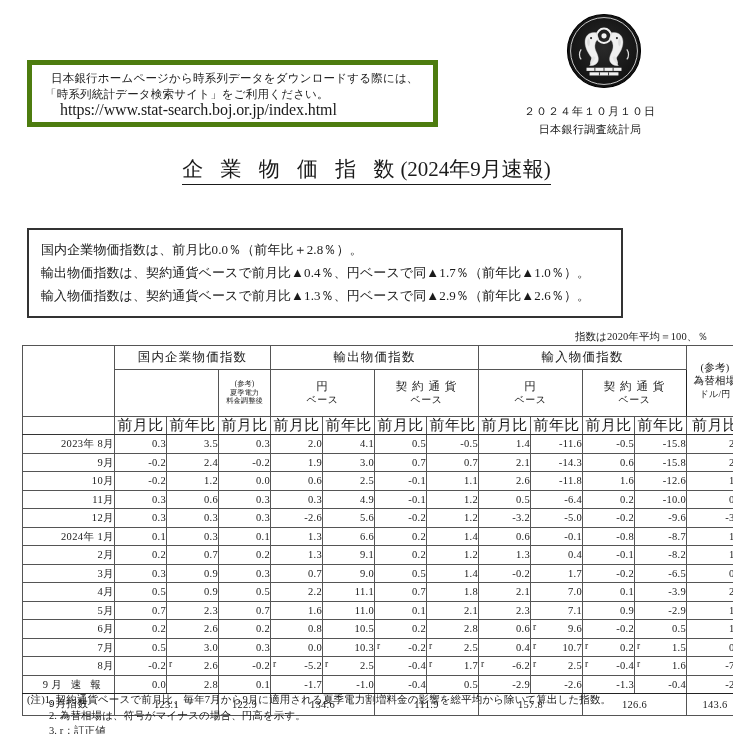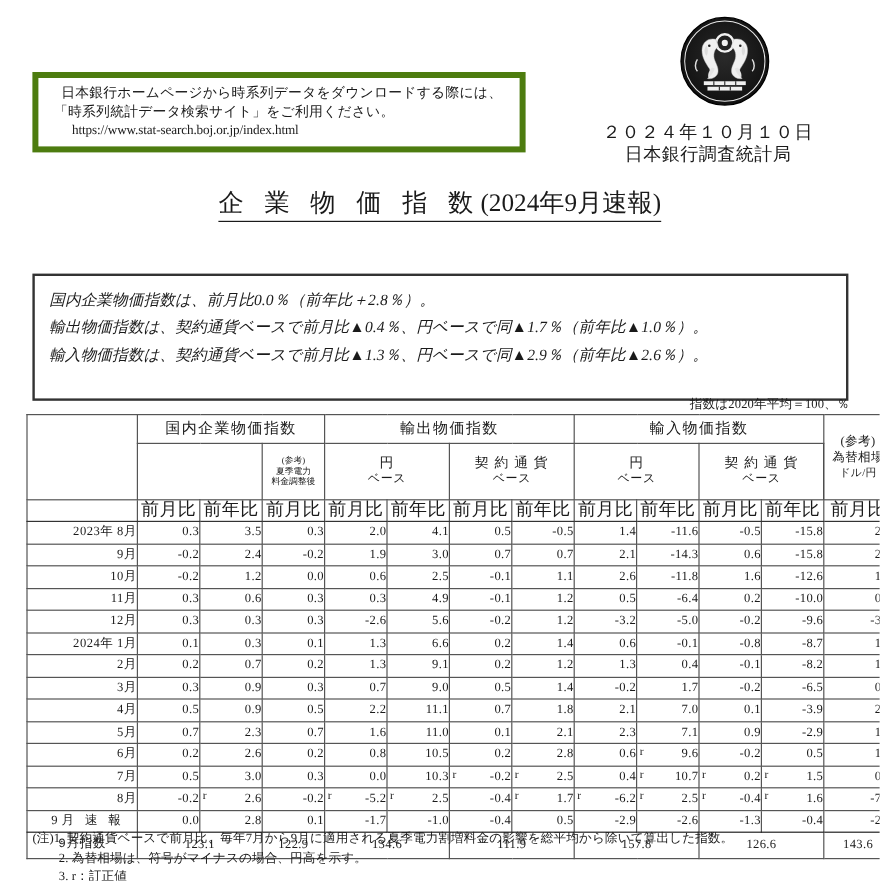--- a/index.html
+++ b/index.html
@@ -37,21 +37,21 @@
   .notice-line {
     font-size: 11.5px;
     line-height: 15.5px;
     letter-spacing: 0.2px;
     white-space: nowrap;
   }
   .notice-line.indent1 { padding-left: 11px; }
   .notice-line.indent2 { padding-left: 5px; }
   .notice-line.url {
     padding-left: 20px;
-    font-size: 11px;
+    font-size: 16px;
     letter-spacing: -0.1px;
   }
 
   .time-box {
     position: absolute;
     left: 27px;
     top: 85px;
     border: 1px solid #4a4a4a;
     padding: 2px 5px 2px 5px;
     font-size: 11.5px;
@@ -68,21 +68,21 @@
     width: 76px;
     height: 76px;
   }
 
   .date-block {
     position: absolute;
     left: 460px;
     top: 102px;
     width: 260px;
     text-align: center;
-    font-size: 15px;
+    font-size: 11px;
     line-height: 18px;
     letter-spacing: 1px;
     white-space: nowrap;
   }
   .date-block .org { letter-spacing: 0.4px; }
 
   
   .main-title {
     position: absolute;
     left: 0;
@@ -98,25 +98,24 @@
     border-bottom: 1.6px solid #1a1a1a;
     padding-bottom: 1px;
   }
   .main-title .spaced { letter-spacing: 6px; }
 
   
   .summary-box {
     position: absolute;
     left: 27px;
     top: 228px;
-    width: 680px;
+    width: 596px;
     box-sizing: border-box;
     border: 2.5px double #333;
-    padding: 8px 12px 25px 12px;
-    font-style: italic;
+    padding: 8px 12px 9px 12px;
   }
   .summary-line {
     font-size: 13px;
     line-height: 23px;
     letter-spacing: 0.1px;
     white-space: nowrap;
   }
 
   
   .unit-caption {

